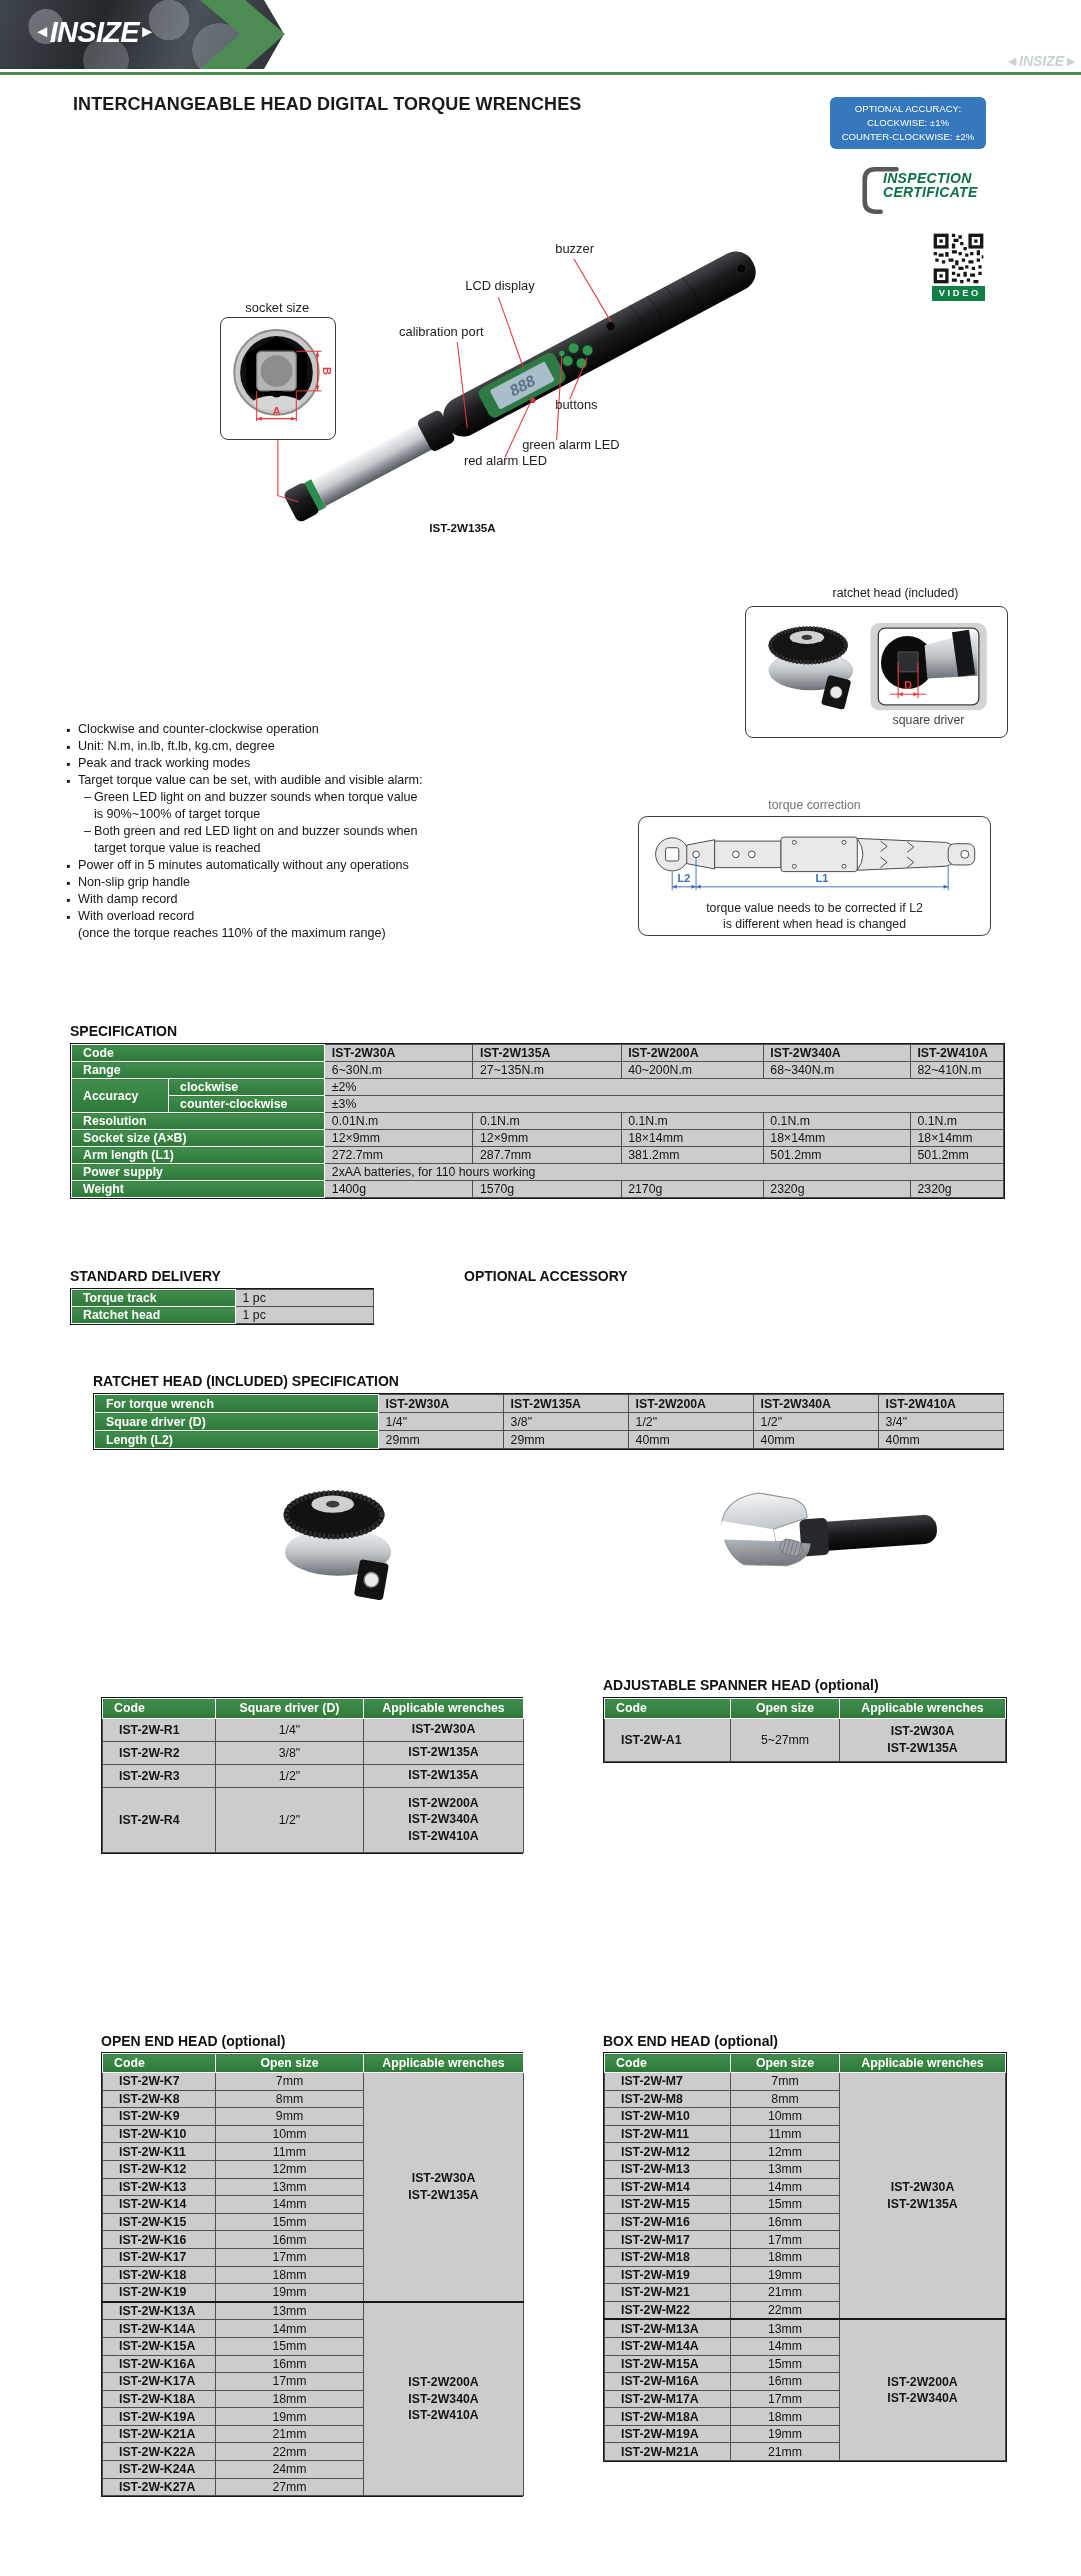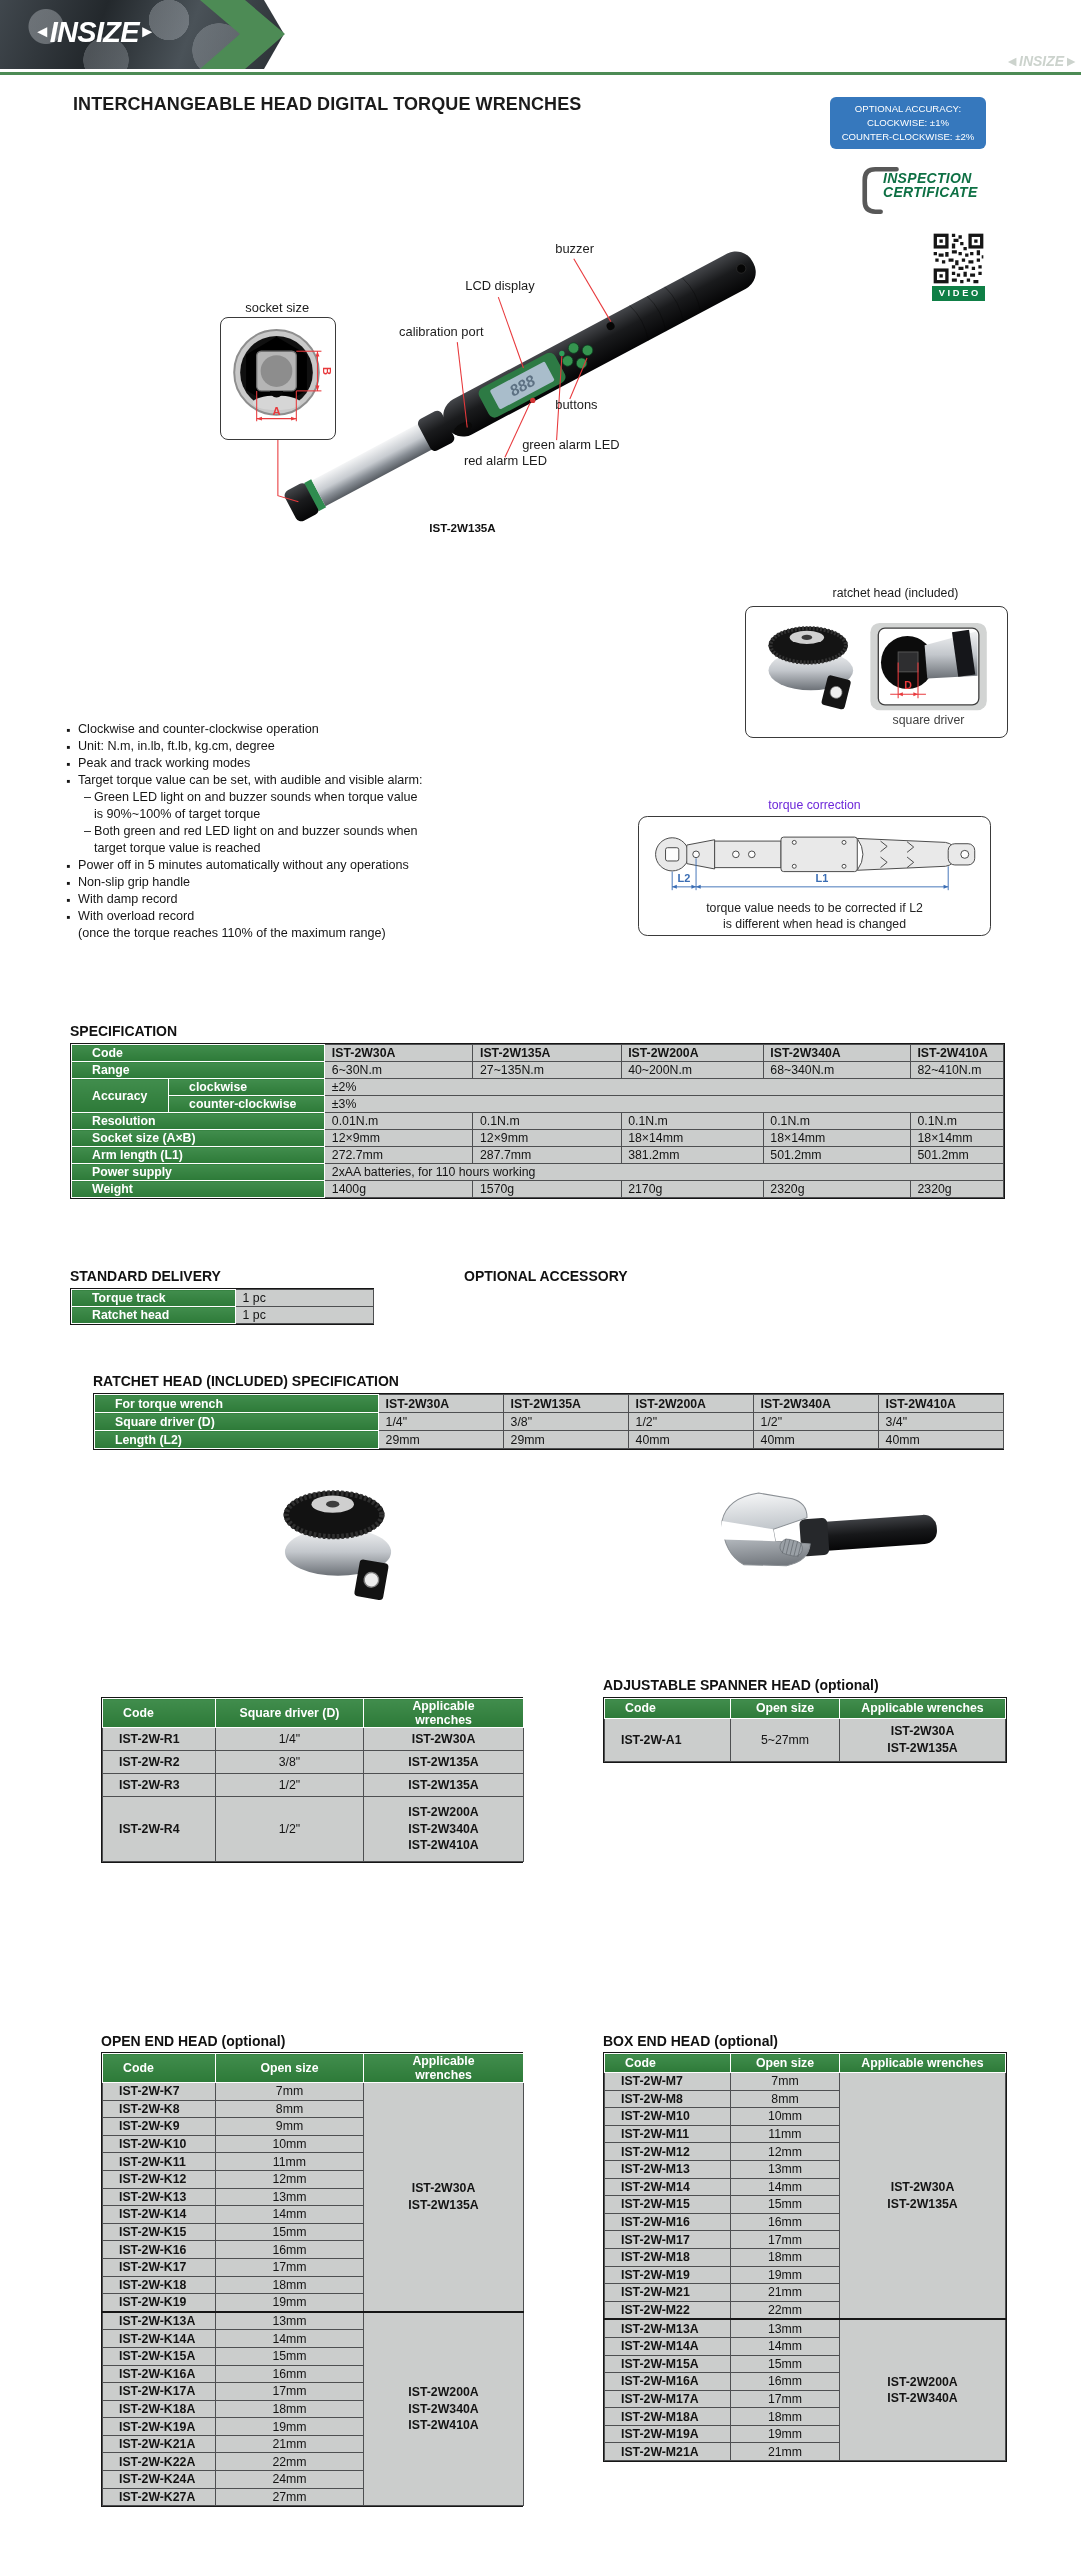--- a/index.html
+++ b/index.html
@@ -44,38 +44,38 @@
   #ri-box{left:745px;top:606px;width:261px;height:130px;border:1.3px solid #3a3a3a;border-radius:8px;background:#fff}
   #ri-caption{left:862px;top:713px;width:133px;text-align:center;font-size:12.3px;color:#404040}
 
   #features{left:66px;top:721px;width:517px;font-size:12.6px;line-height:17px;color:#161616}
   #features div{position:relative}
   .f0{padding-left:12px}.f0c{padding-left:12px}
   .f1{padding-left:28px}.f1c{padding-left:28px}
   .f0::before{content:"■";font-size:6px;position:absolute;left:0.7px;top:1.3px}
   .f1::before{content:"–";position:absolute;left:18px;top:0}
 
-  #tc-title{left:638px;top:798px;width:353px;text-align:center;font-size:12.3px;color:#6d28d9}
+  #tc-title{left:638px;top:798px;width:353px;text-align:center;font-size:12.3px;color:#737373}
   #tc-box{left:638px;top:816px;width:351px;height:118px;border:1.3px solid #3a3a3a;border-radius:9.3px;background:#fff}
   .tc-note{position:absolute;left:0;width:100%;text-align:center;font-size:12.3px;color:#222}
   #tc-n1{top:84px}#tc-n2{top:100px}
 
   .sec-title{font-size:14px;font-weight:bold;color:#111;white-space:nowrap}
   #spec-title{left:70px;top:1023px}
   #sd-title{left:70px;top:1268px}
   #oa-title{left:464px;top:1268px}
   #rhs-title{left:93px;top:1373px}
   #ro-title{left:101px;top:1732px}
   #as-title{left:603px;top:1677px}
   #oe-title{left:101px;top:2033px}
   #be-title{left:603px;top:2033px}
 
   .wrap{position:absolute;border:1.3px solid #161616;background:#161616}
   .wrap table{border-collapse:collapse;table-layout:fixed;width:100%;font-size:12.3px}
-  .wrap th{background:linear-gradient(#418d4d,#2d7a38);color:#fff;border:1.3px solid #fff;font-weight:bold;text-align:left;padding:0 20px;height:16px}
+  .wrap th{background:linear-gradient(#418d4d,#2d7a38);color:#fff;border:1.3px solid #fff;font-weight:bold;text-align:left;padding:0 11px;height:16px}
   .wrap td{background:#cbcdcc;border:1.3px solid #4e4f51;padding:0 6.6px;height:16px;color:#141414}
   .ct{text-align:center !important;padding:0 2.7px !important}
   .b{font-weight:bold}
   .cd{padding-left:16px !important;font-weight:bold}
   .hc{text-align:center !important}
   .app{white-space:pre-line;text-align:center !important;font-weight:bold;line-height:1.35;vertical-align:middle}
   .gt{border-top:2.7px solid #161616 !important}
 
   #spec-tbl{left:70px;top:1043px;width:933px}
   #sd-tbl{left:70px;top:1288px;width:302px}

